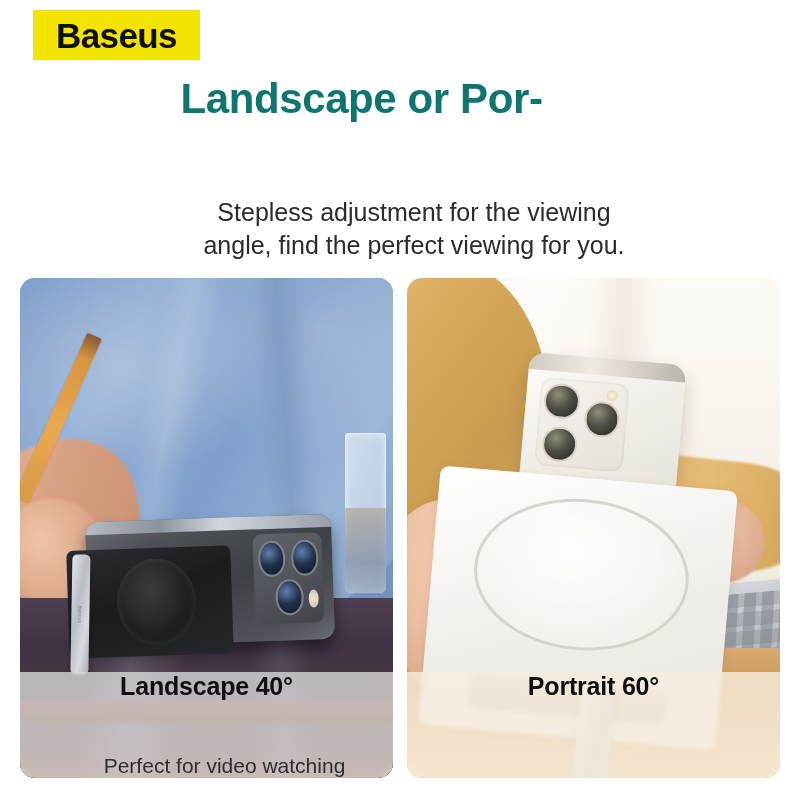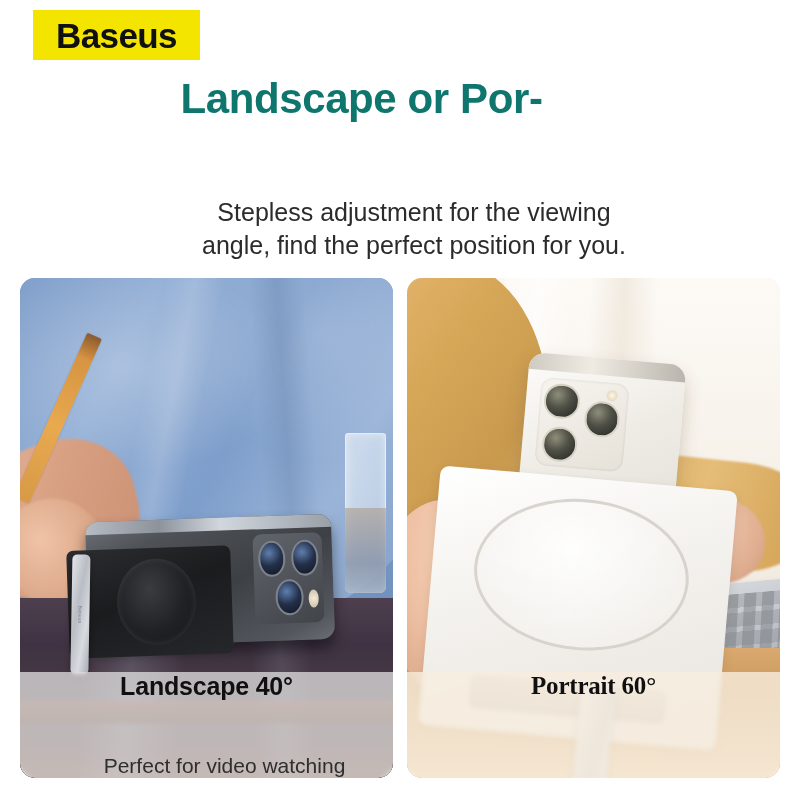--- a/index.html
+++ b/index.html
@@ -309,42 +309,42 @@
 
   
   .caption{
     position:absolute; left:0; bottom:0; width:100%; height:106px;
     background:rgba(231,231,231,.72);
     backdrop-filter:blur(2px);
     display:flex; flex-direction:column;
     align-items:center; justify-content:space-between;
     gap:15px;
   }
-  .caption.warm{ background:rgba(247,237,222,.80);font-family:Liberation Serif, serif; }
+  .caption.warm{ background:rgba(247,237,222,.80); }
   .cap-title{
     font-size:25px; font-weight:bold; color:#111010; letter-spacing:-0.2px;
   }
   .cap-sub{
     font-size:21px; font-weight:normal; color:#2e2e2e;margin-left:36px;
   }
 </style>
 </head>
 <body>
 
 <div class="logo-badge">
   <span class="logo-text">Baseus</span>
 </div>
 
 <h1 class="headline">
   <span>Landscape or Por-</span><br>
 </h1>
 
 <p class="subhead">
   <span>Stepless adjustment for the viewing</span><br>
-  <span>angle, find the perfect position for you.</span>
+  <span>angle, find the perfect viewing for you.</span>
 </p>
 
 <div class="panels">
 
   <div class="panel">
     <div class="l-wall"></div>
     <div class="l-shirt">
       <div class="l-shirt-fold"></div>
     </div>
     <div class="l-arm"></div>

